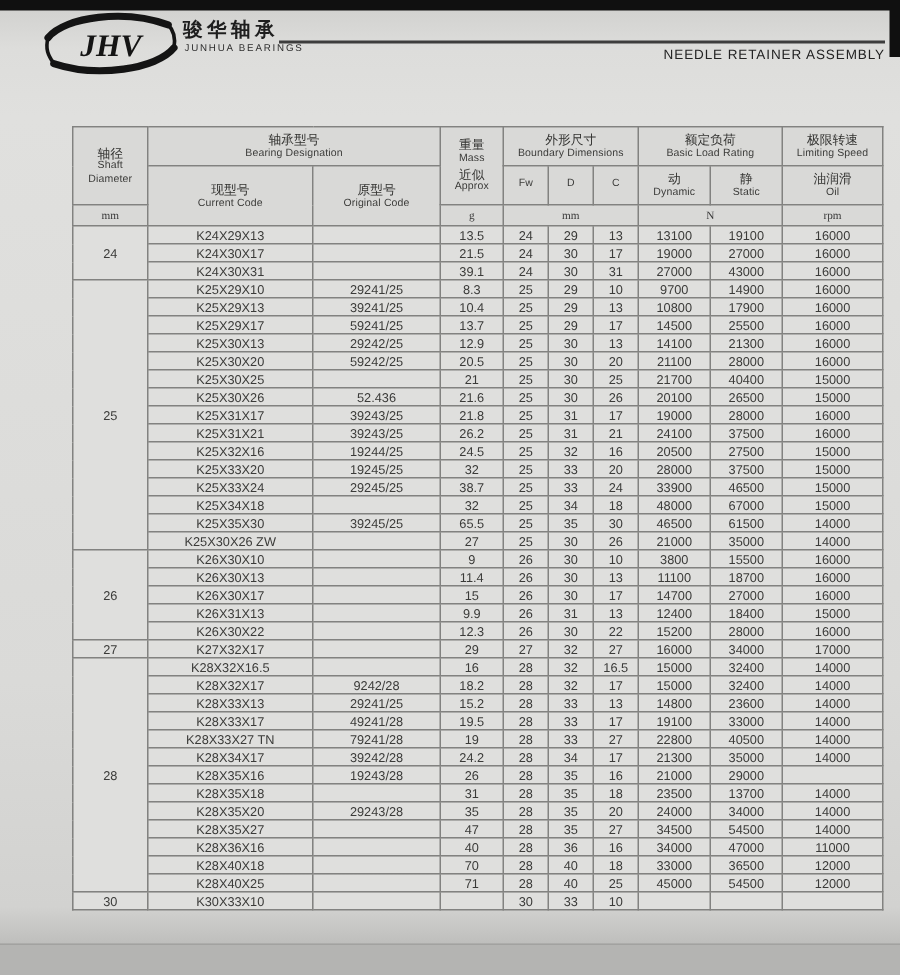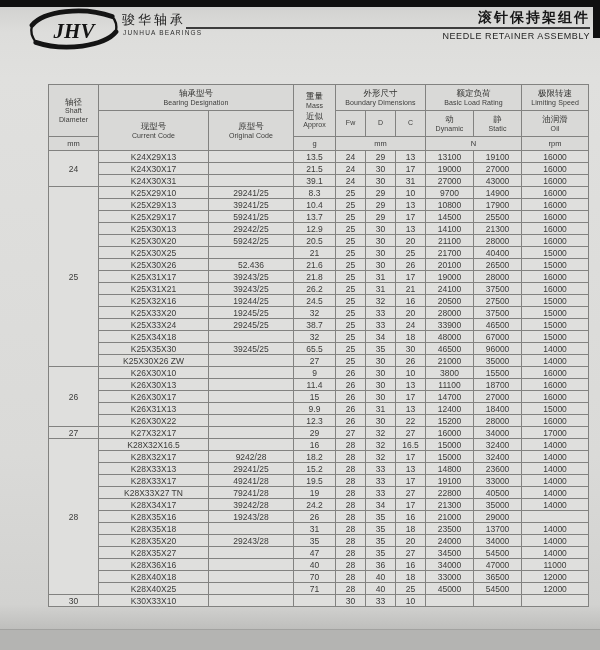--- a/index.html
+++ b/index.html
@@ -5,35 +5,35 @@
   html,body{margin:0;padding:0;}
   body{width:600px;height:650px;font-family:"Liberation Sans",sans-serif;background:#c9c9c7;}
   .page{position:relative;width:600px;height:650px;overflow:hidden;
         background:linear-gradient(180deg,#cfcfcd 0%,#dddddb 5%,#e0e0de 12%,#dadad8 70%,#d2d2d0 93%,#bdbdbb 97%,#c4c4c2 100%);}
   .topbar{position:absolute;top:0;left:0;width:600px;height:7px;background:#101010;}
   .corner-tr{position:absolute;top:0;right:0;width:7px;height:38px;background:#101010;}
   .footer-band{position:absolute;bottom:0;left:0;width:600px;height:20px;background:#b4b4b2;border-top:1px solid #a2a2a0;}
 
   
   .logo{position:absolute;left:24px;top:8px;width:100px;height:42px;}
-  .brand-cn{position:absolute;left:122px;top:11px;font-size:13px;font-weight:normal;letter-spacing:3px;color:#1e1e1e;}
+  .brand-cn{position:absolute;left:122px;top:11px;font-size:13px;font-weight:bold;letter-spacing:3px;color:#1e1e1e;}
   .brand-en{position:absolute;left:123px;top:29px;font-size:6.5px;letter-spacing:1.2px;color:#2e2e2e;}
   .rule{position:absolute;left:186px;top:27px;width:404px;height:2px;background:#3d3d3d;}
   .title-cn{position:absolute;right:10px;top:9px;font-size:14px;font-weight:bold;letter-spacing:2px;color:#161616;}
   .title-en{position:absolute;right:10px;top:31px;font-size:9px;letter-spacing:0.6px;color:#232323;margin-left:12px;}
 
   
   .tbl{position:absolute;left:48px;top:84px;width:540px;border-collapse:collapse;table-layout:fixed;}
   .tbl th,.tbl td{border:1px solid #828280;padding:0;text-align:center;vertical-align:middle;
                   color:#3a3a3a;background:#dfdfdd;overflow:hidden;white-space:nowrap;}
   .tbl thead th{background:#d9d9d7;font-weight:normal;}
   .cnl{font-size:8.5px;line-height:1.25;color:#333331;}
   .enl{font-size:7px;line-height:1.2;color:#3c3c3a;letter-spacing:0.1px;}
   .unit{font-size:7.5px;}
-  .r1{height:26px;} .r2{height:26px;} .r3{height:14px;}
+  .r1{height:26px;} .r2{height:26px;} .r3{height:14px;font-family:Liberation Serif, serif;}
   .tbl tbody tr{height:12px;}
   .tbl tbody td{font-size:8.5px;color:#3b3b39;}
   .tbl tbody td.shaft{font-size:8.5px;}
 </style>
 </head>
 <body>
 
 <div class="page">
   <div class="topbar"></div>
   <div class="corner-tr"></div>
@@ -41,21 +41,20 @@
   <svg class="logo" viewBox="0 0 100 44">
     <path d="M6 18 C 18 3, 60 -2, 90 9" fill="none" stroke="#141414" stroke-width="5" stroke-linecap="round"></path>
     <path d="M94 25 C 82 40, 40 46, 10 36" fill="none" stroke="#141414" stroke-width="5" stroke-linecap="round"></path>
     <path d="M6 18 C 4 26, 6 30, 10 36" fill="none" stroke="#141414" stroke-width="2.5"></path>
     <path d="M90 9 C 94 13, 95 19, 94 25" fill="none" stroke="#141414" stroke-width="2.5"></path>
     <text x="50" y="31" text-anchor="middle" font-size="22" font-weight="bold" font-style="italic" fill="#141414" font-family="Liberation Serif, serif">JHV</text>
   </svg>
   <div class="brand-cn">骏华轴承</div>
   <div class="brand-en">JUNHUA BEARINGS</div>
   <div class="rule"></div>
-  <div class="title-cn">滚针保持架组件</div>
   <div class="title-en">NEEDLE RETAINER ASSEMBLY</div>
 
   <table class="tbl">
     <colgroup>
       <col style="width:50px">
         <col style="width:110px">
         <col style="width:85px">
         <col style="width:42px">
       <col style="width:30px">
         <col style="width:30px">
@@ -313,21 +312,21 @@
           <td>15000</td>
         </tr>
         <tr>
           <td>K25X35X30</td>
           <td>39245/25</td>
           <td>65.5</td>
           <td>25</td>
           <td>35</td>
           <td>30</td>
           <td>46500</td>
-          <td>96000</td>
+          <td>61500</td>
           <td>14000</td>
         </tr>
         <tr>
           <td>K25X30X26 ZW</td>
           <td></td>
           <td>27</td>
           <td>25</td>
           <td>30</td>
           <td>26</td>
           <td>21000</td>

